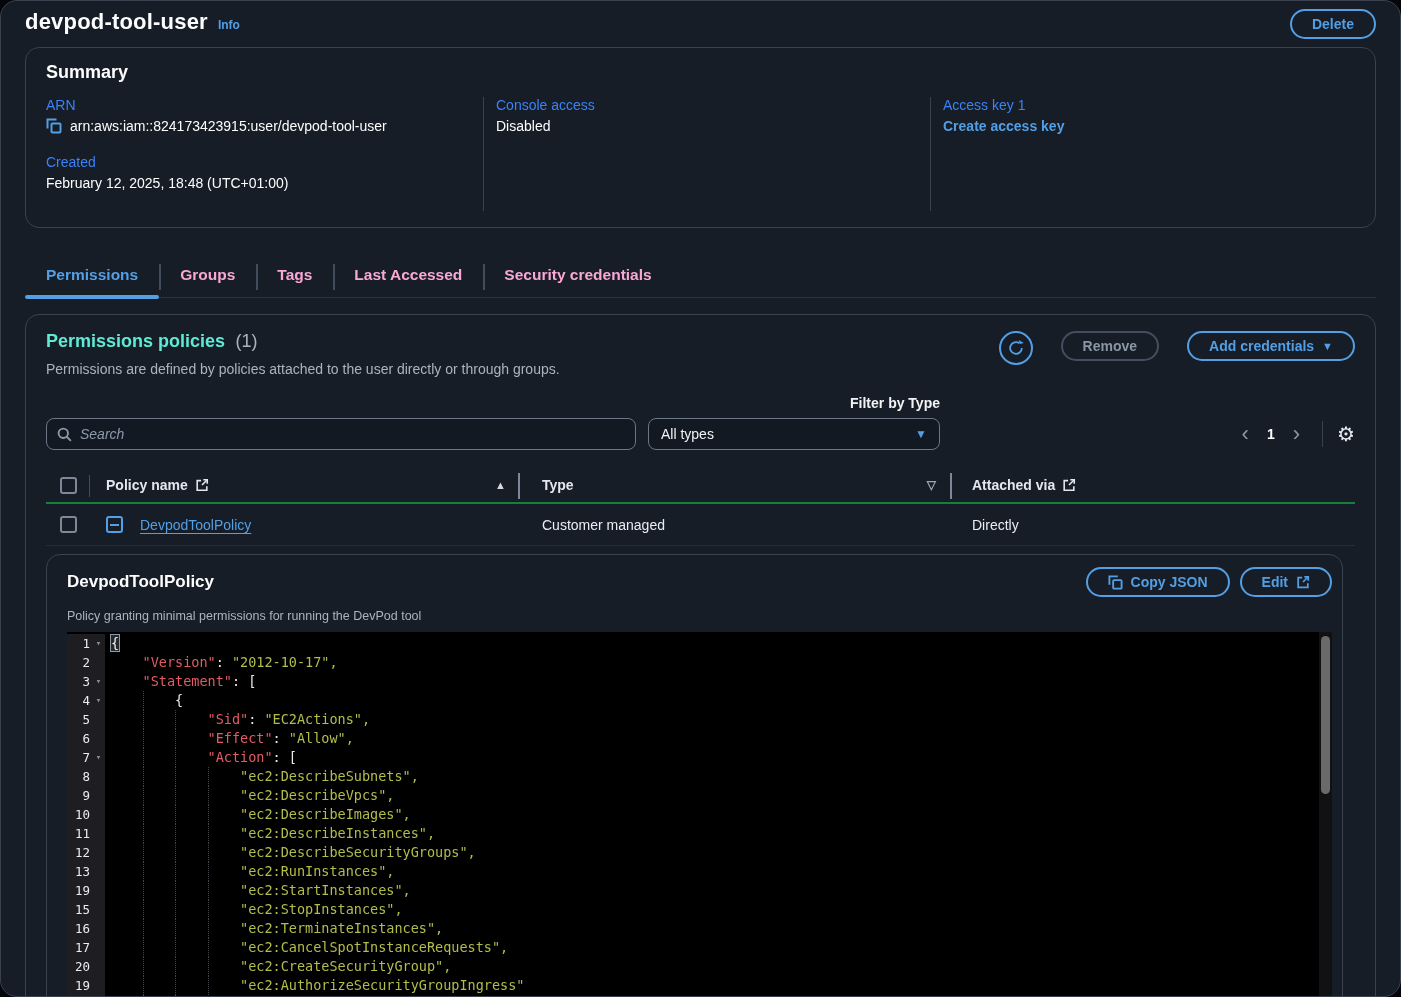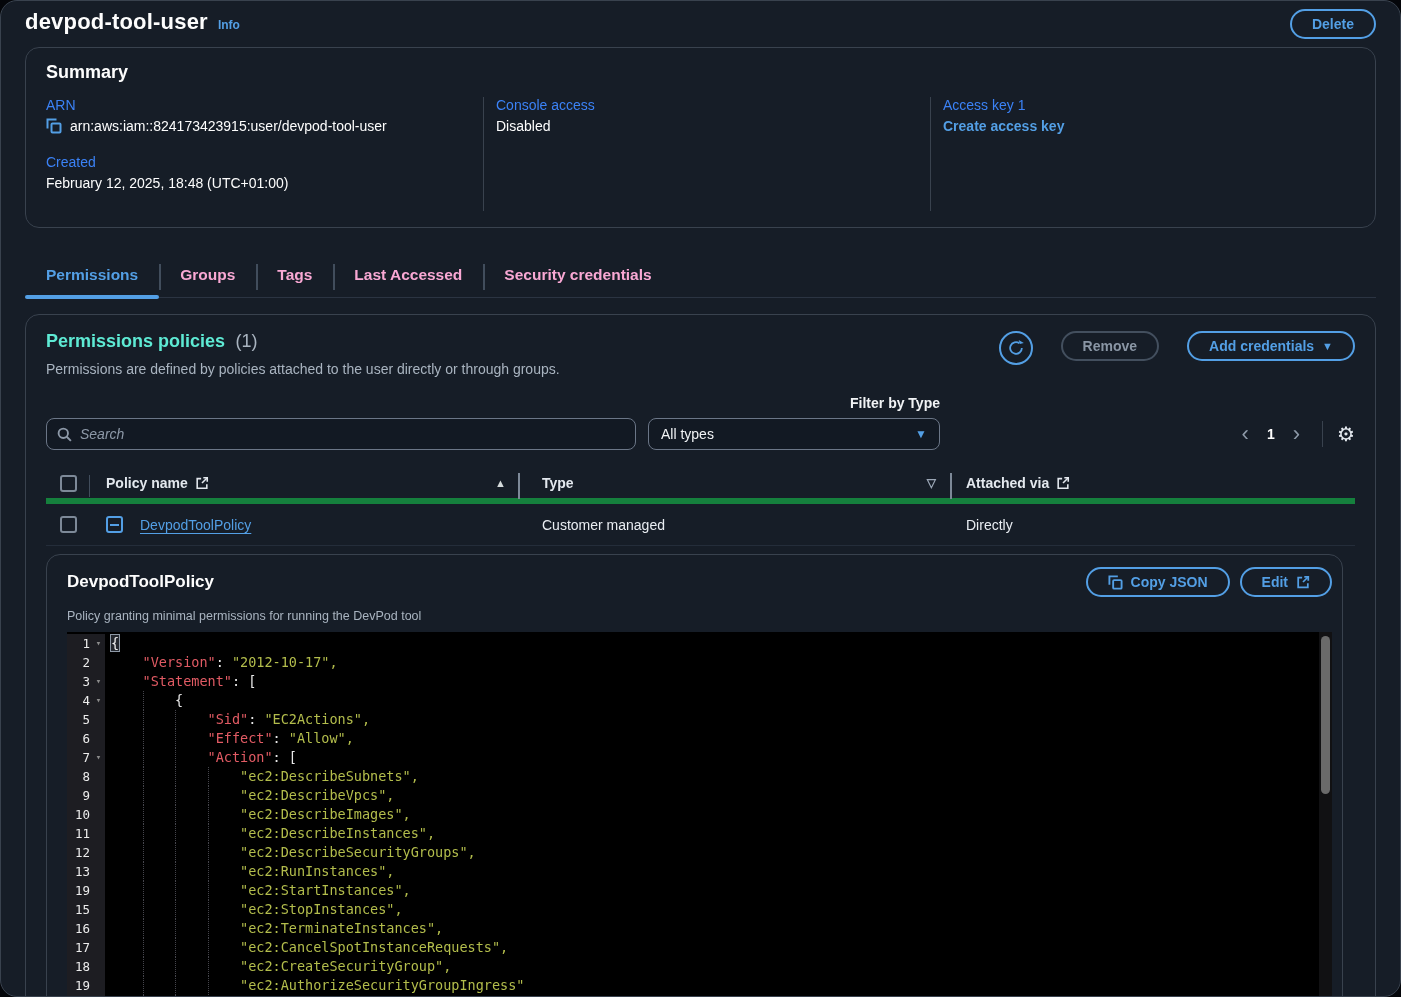--- a/index.html
+++ b/index.html
@@ -65,31 +65,31 @@
   .select-value { color:#f1f3f5; font-size:14px; flex:1; }
   .select-caret { color:#539fe5; font-size:12px; }
   .right-tools { margin-left:auto; align-self:flex-end; height:32px; display:flex; align-items:center; gap:4px; }
   .pg-chevron { color:#8d99a8; font-size:22px; line-height:1; padding:0 8px; cursor:pointer; }
   .pg-num { color:#fdfdfd; font-size:14px; font-weight:700; padding:0 6px; }
   .tools-divider { width:1px; height:26px; background:#39424e; margin:0 10px; }
   .gear { color:#e3e8ee; font-size:20px; cursor:pointer; }
 
   
   .ptable { margin-top:18px; }
-  .thead { display:flex; align-items:center; height:36px; border-bottom:6px solid #15803d;
+  .thead { display:flex; align-items:center; height:36px; border-bottom:2px solid #15803d;
     color:#e3e8ee; font-size:14px; font-weight:700; }
   .trow { display:flex; align-items:center; height:42px; border-bottom:1px solid #242d3a;
     color:#e9edf2; font-size:14px; }
   .col-check { width:44px; position:relative; display:flex; align-items:center; padding-left:14px; height:100%; }
   .thead .col-check::after { content:""; position:absolute; right:0; top:7px; width:1px; height:22px; background:#414d5c; }
   .col-name { width:430px; display:flex; align-items:center; gap:7px; padding-left:16px; position:relative; height:100%; }
   .col-type { width:432px; display:flex; align-items:center; padding-left:22px; position:relative; height:100%; }
   .thead .col-name::after, .thead .col-type::after { content:""; position:absolute; right:0; top:5px;
     width:2px; height:26px; background:#7d8998; }
-  .col-attached { flex:1; display:flex; align-items:center; gap:7px; padding-left:14px; }
+  .col-attached { flex:1; display:flex; align-items:center; gap:7px; padding-left:20px; }
   .sort-arrow { margin-left:auto; margin-right:14px; color:#d5dbdb; font-size:11px; }
   .filter-arrow { margin-left:auto; margin-right:16px; color:#9ba7b6; font-size:12px; }
   .checkbox { width:17px; height:17px; border:2px solid #7d8998; border-radius:3px; background:transparent; cursor:pointer; }
   .minus-square { width:17px; height:17px; border:2px solid #539fe5; border-radius:3px;
     position:relative; cursor:pointer; flex:0 0 auto; }
   .minus-square::after { content:""; position:absolute; left:2px; right:2px; top:50%;
     margin-top:-1px; height:2px; background:#539fe5; }
   .policy-link { color:#539fe5; text-decoration:underline; text-underline-offset:3px; cursor:pointer; margin-left:10px; }
   .ext-icon { color:#e3e8ee; display:inline-flex; }
 
@@ -415,21 +415,21 @@
             </div>
             <div class="cl">
               <div class="gut">
                 <span class="num">17</span>
                 <span class="fold"></span>
               </div>
               <div class="src"><span class="ind"></span><span class="ind g"></span><span class="ind g"></span><span class="ind g"></span><span class="t-v">"ec2:CancelSpotInstanceRequests",</span></div>
             </div>
             <div class="cl">
               <div class="gut">
-                <span class="num">18</span>
+                <span class="num">20</span>
                 <span class="fold"></span>
               </div>
               <div class="src"><span class="ind"></span><span class="ind g"></span><span class="ind g"></span><span class="ind g"></span><span class="t-v">"ec2:CreateSecurityGroup",</span></div>
             </div>
             <div class="cl">
               <div class="gut">
                 <span class="num">19</span>
                 <span class="fold"></span>
               </div>
               <div class="src"><span class="ind"></span><span class="ind g"></span><span class="ind g"></span><span class="ind g"></span><span class="t-v">"ec2:AuthorizeSecurityGroupIngress"</span></div>

